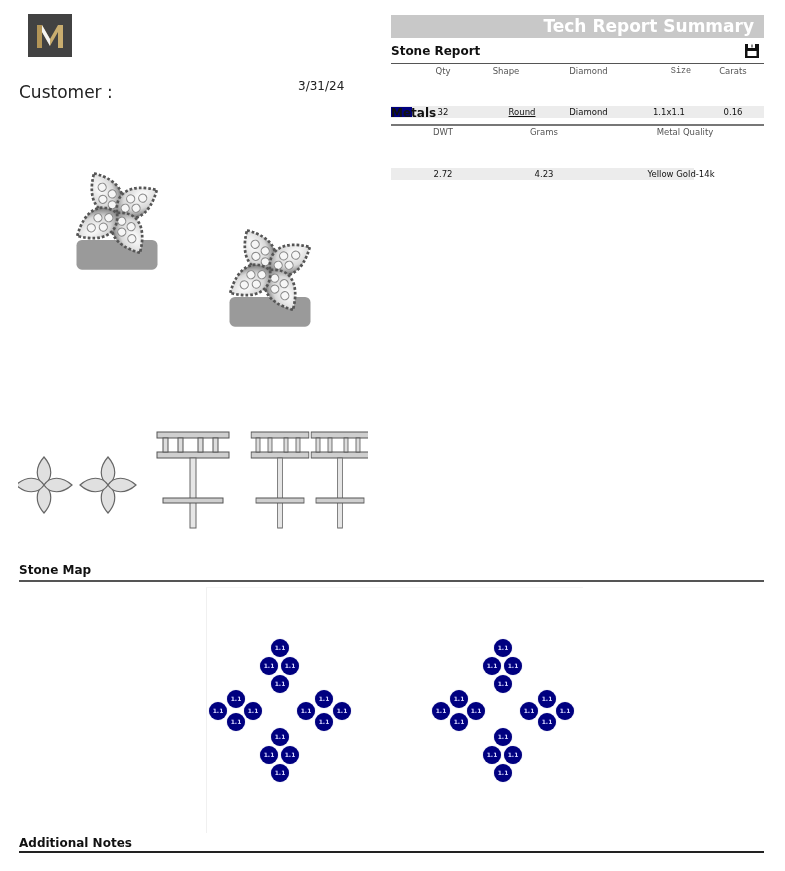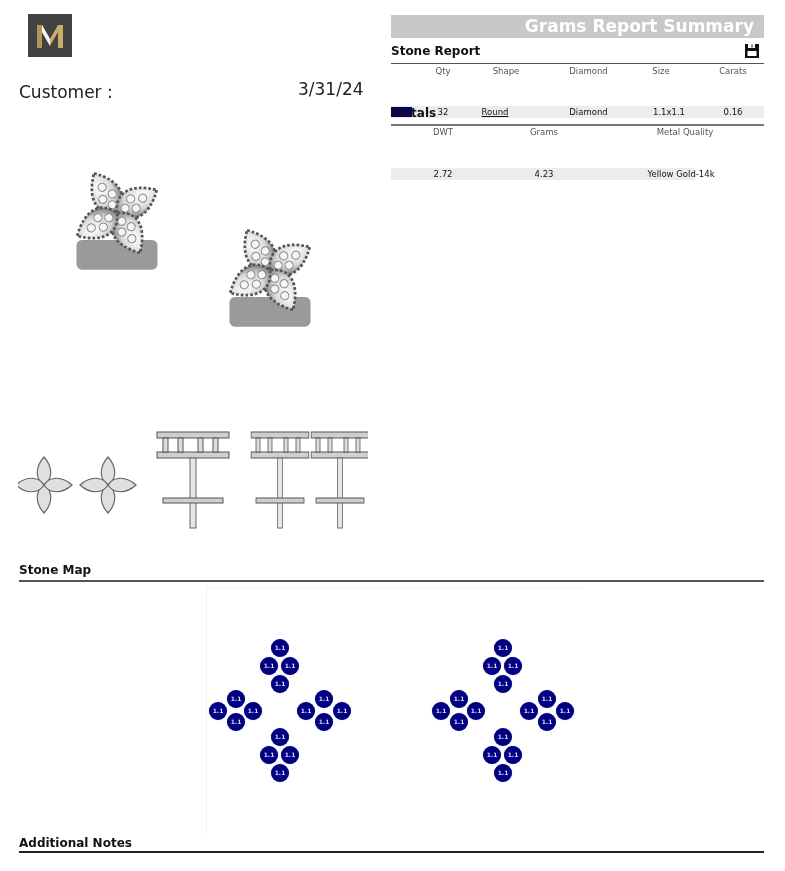--- a/index.html
+++ b/index.html
@@ -1,21 +1,21 @@
 <!DOCTYPE html>
 <html><head>
 <meta charset="utf-8">
 <style>
   html, body { margin:0; padding:0; background:#fff; }
   body { width:785px; height:871px; position:relative; overflow:hidden; font-family:"DejaVu Sans", sans-serif; color:#000; }
   .abs { position:absolute; }
   .logo { left:28px; top:14px; width:44px; height:43px; background:#424242; display:flex; align-items:center; justify-content:center; }
   .logo svg { display:block; }
   .customer { left:19px; top:82px; font-size:17px; color:#222; }
-  .date { left:298px; top:79px; font-size:17px; color:#222; }
+  .date { left:298px; top:79px; font-size:12px; color:#222; }
   .title-bar { left:391px; top:15px; width:373px; height:23px; background:#c8c8c8; }
   .title-bar span { position:absolute; right:10px; top:1px; font-size:17px; font-weight:bold; color:#fff; }
   .sec-title { font-size:12px; font-weight:bold; color:#111; }
   .rule { height:0; border-top:2px solid #444; }
   .rule-thin { height:0; border-top:1px solid #555; }
   .tbl-head, .tbl-row { position:absolute; font-size:8.5px; color:#333; }
   .tbl-head div, .tbl-row div { position:absolute; text-align:center; }
   .tbl-row { background:#ececec; height:12px;margin-top:28px; }
   .tbl-row div { top:1px; color:#111; }
   .tbl-head div { top:0; color:#555; }
@@ -33,45 +33,45 @@
     <polygon points="2,25 2,2 7,2 15,16 15,23 7,9 7,25" fill="#b39557"></polygon>
     <polygon points="15,16 23,2 28,2 28,25 23,25 23,9 15,23" fill="#c9ad6f"></polygon>
     <polygon points="7,2 15,16 15,23 7,9" fill="#f4f4f4"></polygon>
   </svg>
 </div>
 
 <div class="abs customer">Customer :</div>
 <div class="abs date">3/31/24</div>
 
 <div class="abs title-bar">
-  <span>Grams Report Summary</span>
+  <span>Tech Report Summary</span>
 </div>
 
 <div class="abs sec-title" style="left:391px;top:44px;text-align:right;">Stone Report</div>
 <div class="abs save-icon">
   <svg width="14" height="14" viewBox="0 0 14 14">
     <rect x="0" y="0" width="14" height="14" fill="#111"></rect>
     <rect x="3" y="0" width="7" height="4" fill="#fff"></rect>
     <rect x="6" y="0.5" width="2" height="3" fill="#888"></rect>
     <rect x="2.5" y="7" width="9" height="5" fill="#fff"></rect>
   </svg>
 </div>
 <div class="abs rule-thin" style="left:391px;top:63px;width:373px;"></div>
 
 <div class="tbl-head" style="left:391px;top:66px;width:373px;height:11px;">
   <div style="left:36px;width:32px;">Qty</div>
   <div style="left:95px;width:40px;">Shape</div>
   <div style="left:170px;width:55px;">Diamond</div>
-  <div style="left:252px;width:36px;">Size</div>
+  <div style="left:272px;width:36px;font-family:Liberation Mono, monospace;">Size</div>
   <div style="left:322px;width:40px;">Carats</div>
 </div>
 <div class="tbl-row" style="left:391px;top:78px;width:373px;">
   <span class="swatch"></span>
   <div style="left:36px;width:32px;">32</div>
-  <div style="left:84px;width:40px;text-decoration:underline;">Round</div>
+  <div style="left:111px;width:40px;text-decoration:underline;">Round</div>
   <div style="left:170px;width:55px;">Diamond</div>
   <div style="left:260px;width:36px;">1.1x1.1</div>
   <div style="left:322px;width:40px;">0.16</div>
 </div>
 
 <div class="abs sec-title" style="left:391px;top:106px;">Metals</div>
 <div class="abs rule" style="left:391px;top:124px;width:373px;border-top-color:#777;"></div>
 <div class="tbl-head" style="left:391px;top:127px;width:373px;height:11px;">
   <div style="left:32px;width:40px;">DWT</div>
   <div style="left:133px;width:40px;">Grams</div>

